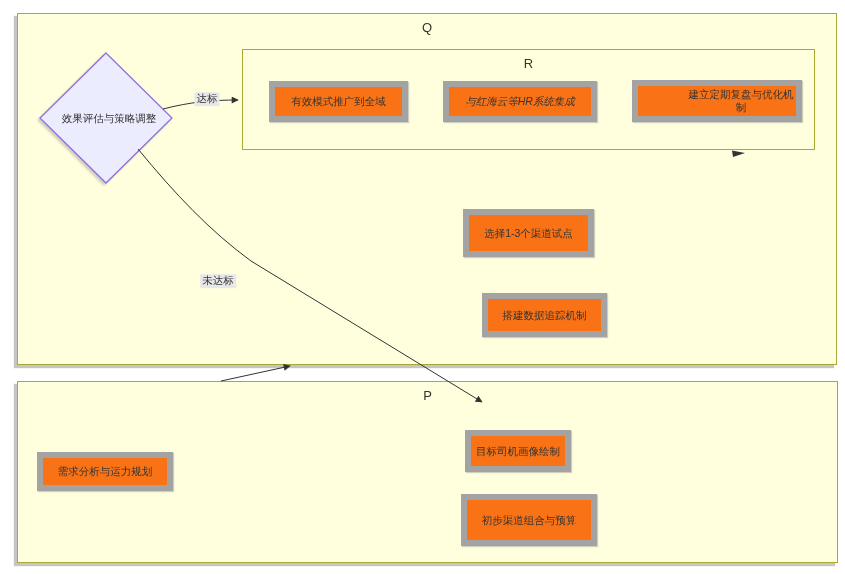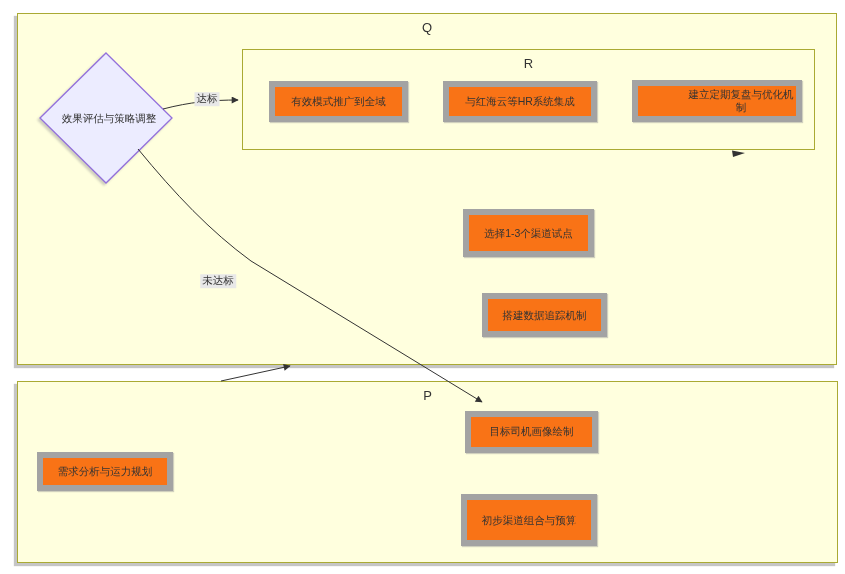--- a/index.html
+++ b/index.html
@@ -66,23 +66,23 @@
 
     <polygon points="732,150.5 745,153 733,157" fill="#333333"></polygon>
   </svg>
 
   <div class="diamond-label" style="left:109px;top:119px;">效果评估与策略调整</div>
 
   <div class="edge-label" style="left:207px;top:99px;">达标</div>
   <div class="edge-label" style="left:218px;top:240px;margin-top:41px;">未达标</div>
 
   <div class="node" style="left:269px;top:81px;width:139px;height:41px;">有效模式推广到全域</div>
-  <div class="node" style="left:443px;top:81px;width:154px;height:41px;">与红海云等HR系统集成</div>
+  <div class="node" style="left:443px;top:81px;width:154px;height:41px;font-style:italic;">与红海云等HR系统集成</div>
   <div class="node" style="left:632px;top:80px;width:170px;height:42px;padding-left:48px;">建立定期复盘与优化机制</div>
 
   <div class="node" style="left:463px;top:209px;width:131px;height:48px;">选择1-3个渠道试点</div>
   <div class="node" style="left:466px;top:293px;width:125px;height:44px;margin-left:16px;">搭建数据追踪机制</div>
 
-  <div class="node" style="left:465px;top:411px;width:133px;height:42px;font-family:Liberation Mono, monospace;">目标司机画像绘制</div>
+  <div class="node" style="left:465px;top:430px;width:106px;height:42px;">目标司机画像绘制</div>
   <div class="node" style="left:37px;top:452px;width:136px;height:39px;">需求分析与运力规划</div>
   <div class="node" style="left:461px;top:494px;width:136px;height:52px;">初步渠道组合与预算</div>
 
 </div>
 
 </body></html>

